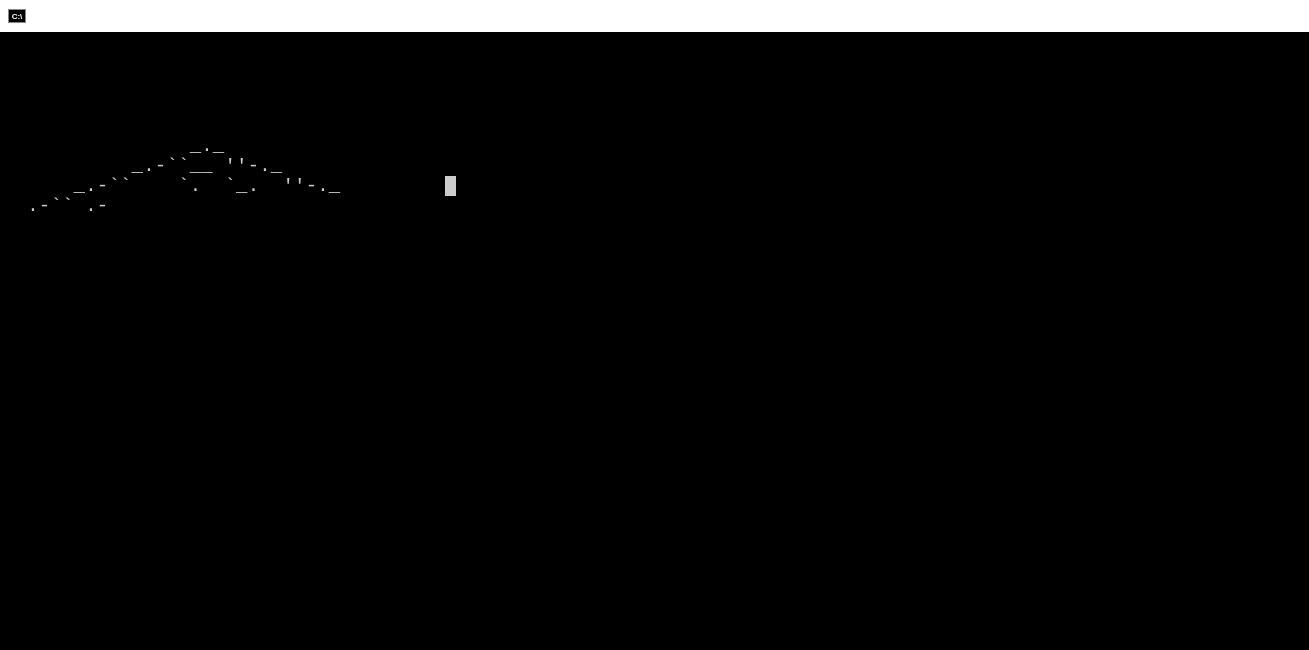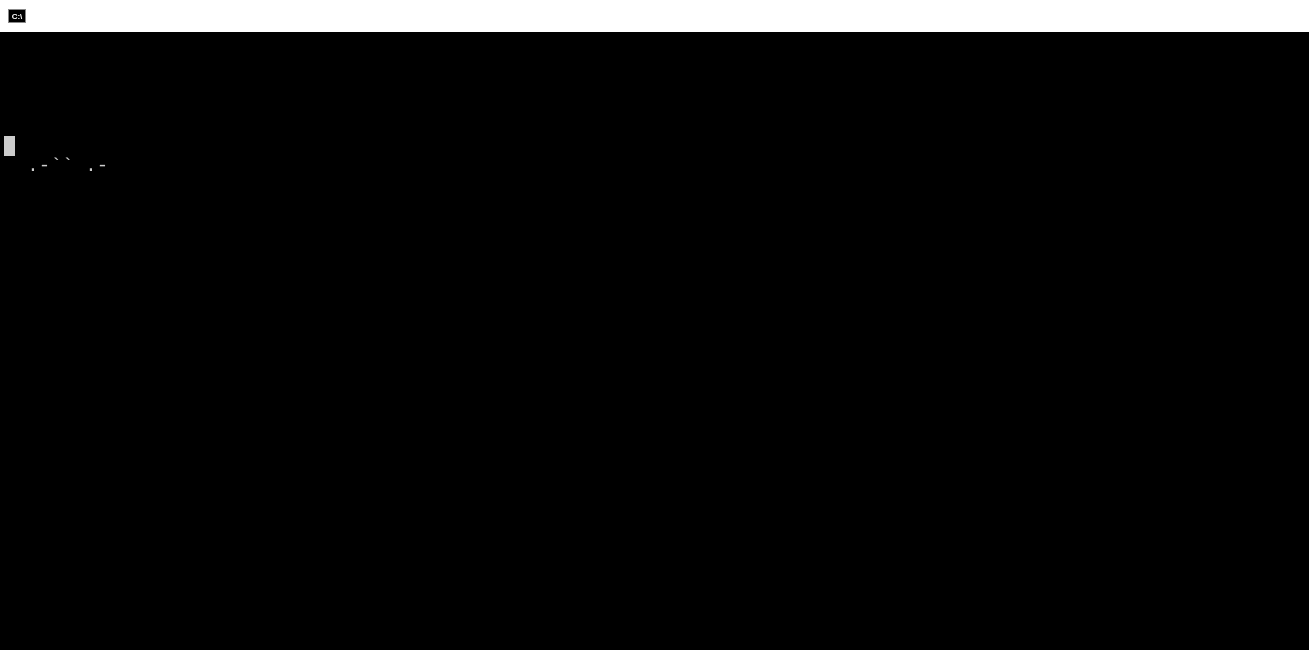--- a/index.html
+++ b/index.html
@@ -59,13 +59,15 @@
 
 <div class="titlebar">
   <span class="titlebar-icon">C:\</span>
   <span></span>
 </div>
 
 <div class="terminal"><span></span><span></span>
 <span></span>
 <span></span>
 <span></span>
-<span class="cursor-block"></span>  <span></span><span>
+<span>                _._
+           _.-``__ ''-._
+      _.-``    `.  `_.  ''-._         </span><span class="cursor-block"></span>  <span></span><span>
   .-`` .-</span></div>
 </body></html>

